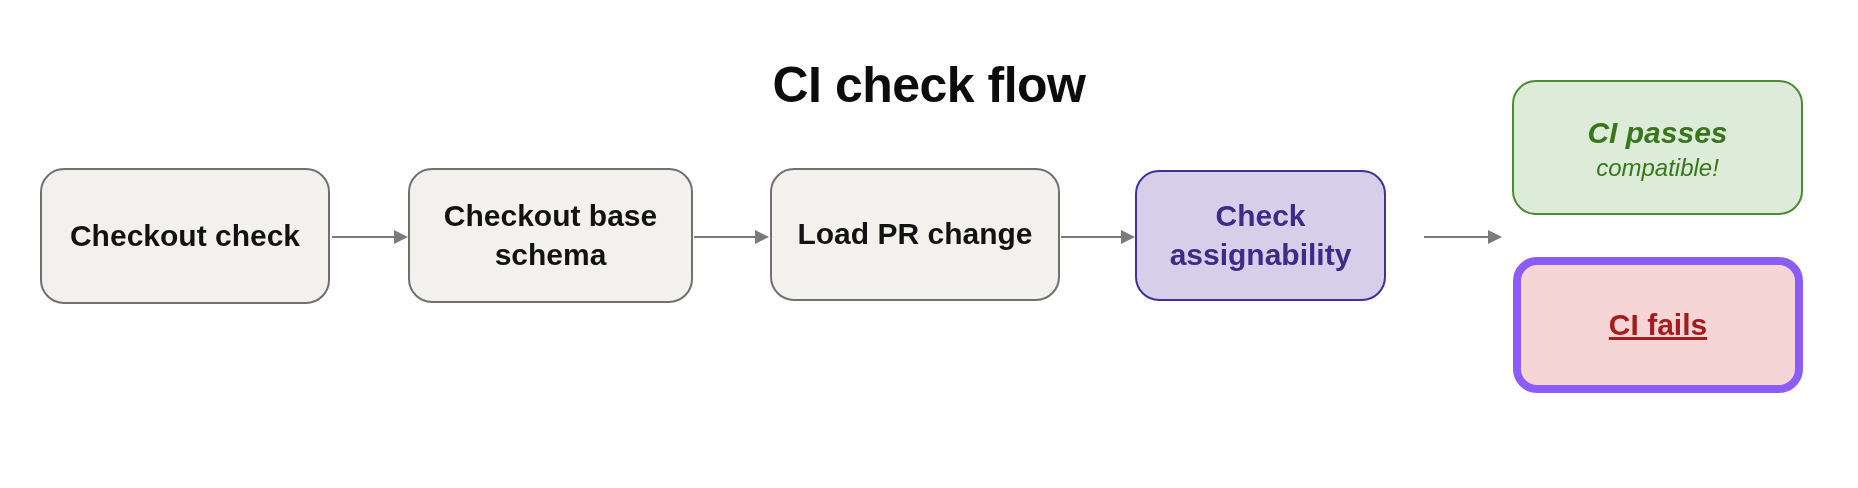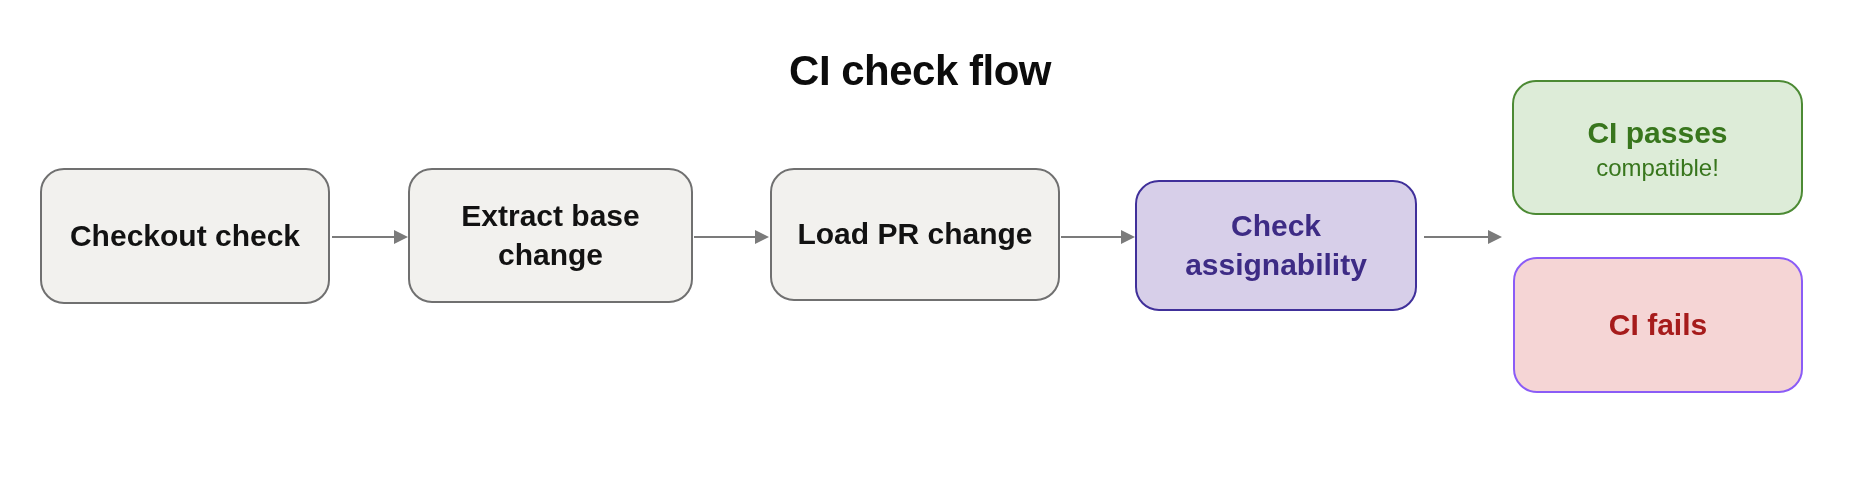--- a/index.html
+++ b/index.html
@@ -10,49 +10,49 @@
     background: #ffffff;
     font-family: "Liberation Sans", sans-serif;
     overflow: hidden;
   }
   .title {
     position: absolute;
     left: 711px;
     top: 38px;
     width: 400px;
     text-align: center;
-    font-size: 42px;
+    font-size: 50px;
     font-weight: 700;
     color: #0c0c0c;
     letter-spacing: -0.5px;
-    margin: 9px;
+    margin: 18px;
   }
   .node {
     position: absolute;
     display: flex;
     flex-direction: column;
     align-items: center;
     justify-content: center;
     border-radius: 24px;
     box-sizing: border-box;
     text-align: center;
     padding: 8px 20px;
   }
   .node .label    { font-weight: 700; font-size: 30px; line-height: 1.28; }
   .node .sublabel { font-weight: 400; font-size: 24px; line-height: 1.15; margin-top: 2px; }
 
   .node.step    { background: #f2f1ee; border: 2px solid #707070; color: #121212; }
   .node.accent  { background: #d7cfe9; border: 2px solid #40309a; color: #3d2b85; }
-  .node.success { background: #ddecd8; border: 2px solid #4c8a34; color: #38761d; }
-  .node.danger  { background: #f5d5d5; border: 2px solid #8b5cf6; color: #a61b1b; }
+  .node.success { background: #ddecd8; border: 2px solid #4c8a34; color: #38761d; font-style: italic; }
+  .node.danger  { background: #f5d5d5; border: 8px solid #8b5cf6; color: #a61b1b; text-decoration: underline; }
 
   #node-checkout { left: 40px;   top: 168px; width: 290px; height: 136px; }
   #node-extract  { left: 408px;  top: 168px; width: 285px; height: 135px; }
   #node-load     { left: 770px;  top: 168px; width: 290px; height: 133px; }
-  #node-check    { left: 1135px; top: 180px; width: 282px; height: 131px; }
+  #node-check    { left: 1135px; top: 170px; width: 251px; height: 131px; }
   #node-pass     { left: 1512px; top: 80px;  width: 291px; height: 135px; }
   #node-fail     { left: 1513px; top: 257px; width: 290px; height: 136px; }
 
   .arrow {
     position: absolute;
     top: 236px;
     height: 2px;
     background: #7b7b7b;
   }
   .arrow::after {
@@ -78,21 +78,21 @@
 
   <h1 class="title">CI check flow</h1>
 
   <div class="node step" id="node-checkout">
     <span class="label">Checkout check</span>
   </div>
 
   <div class="arrow" id="arrow-1"></div>
 
   <div class="node step" id="node-extract">
-    <span class="label">Extract base change</span>
+    <span class="label">Checkout base schema</span>
   </div>
 
   <div class="arrow" id="arrow-2"></div>
 
   <div class="node step" id="node-load">
     <span class="label">Load PR change</span>
   </div>
 
   <div class="arrow" id="arrow-3"></div>
 

